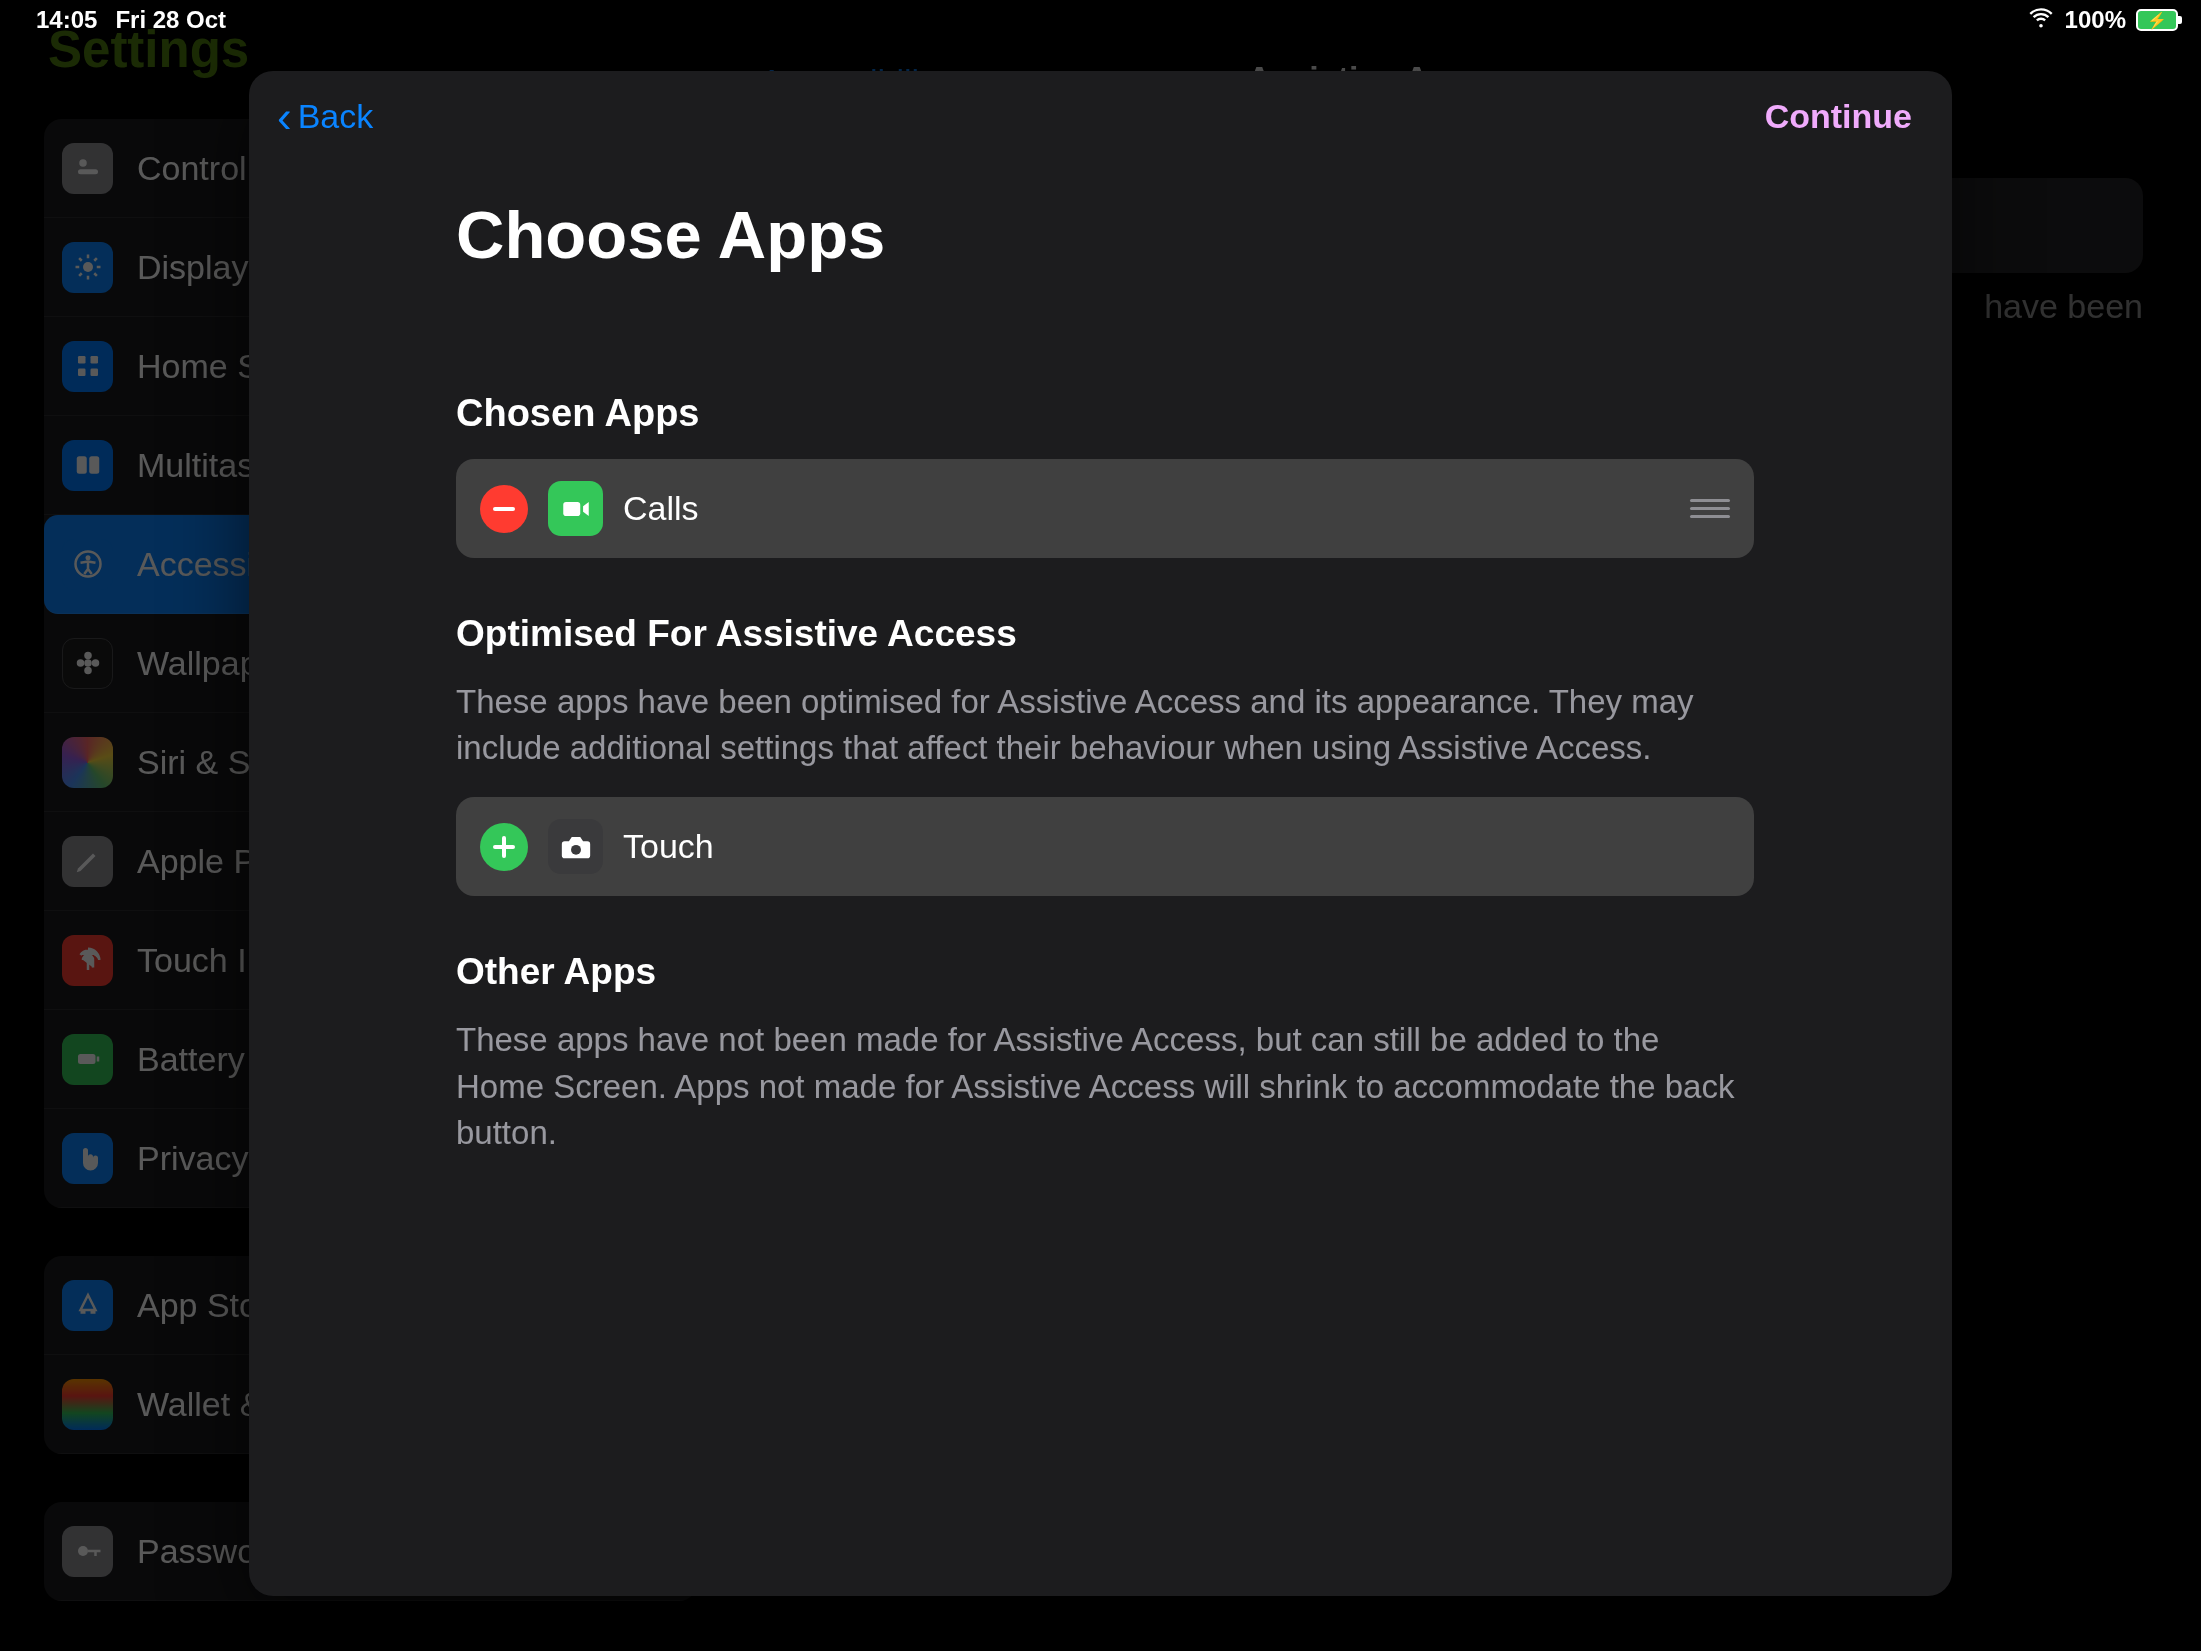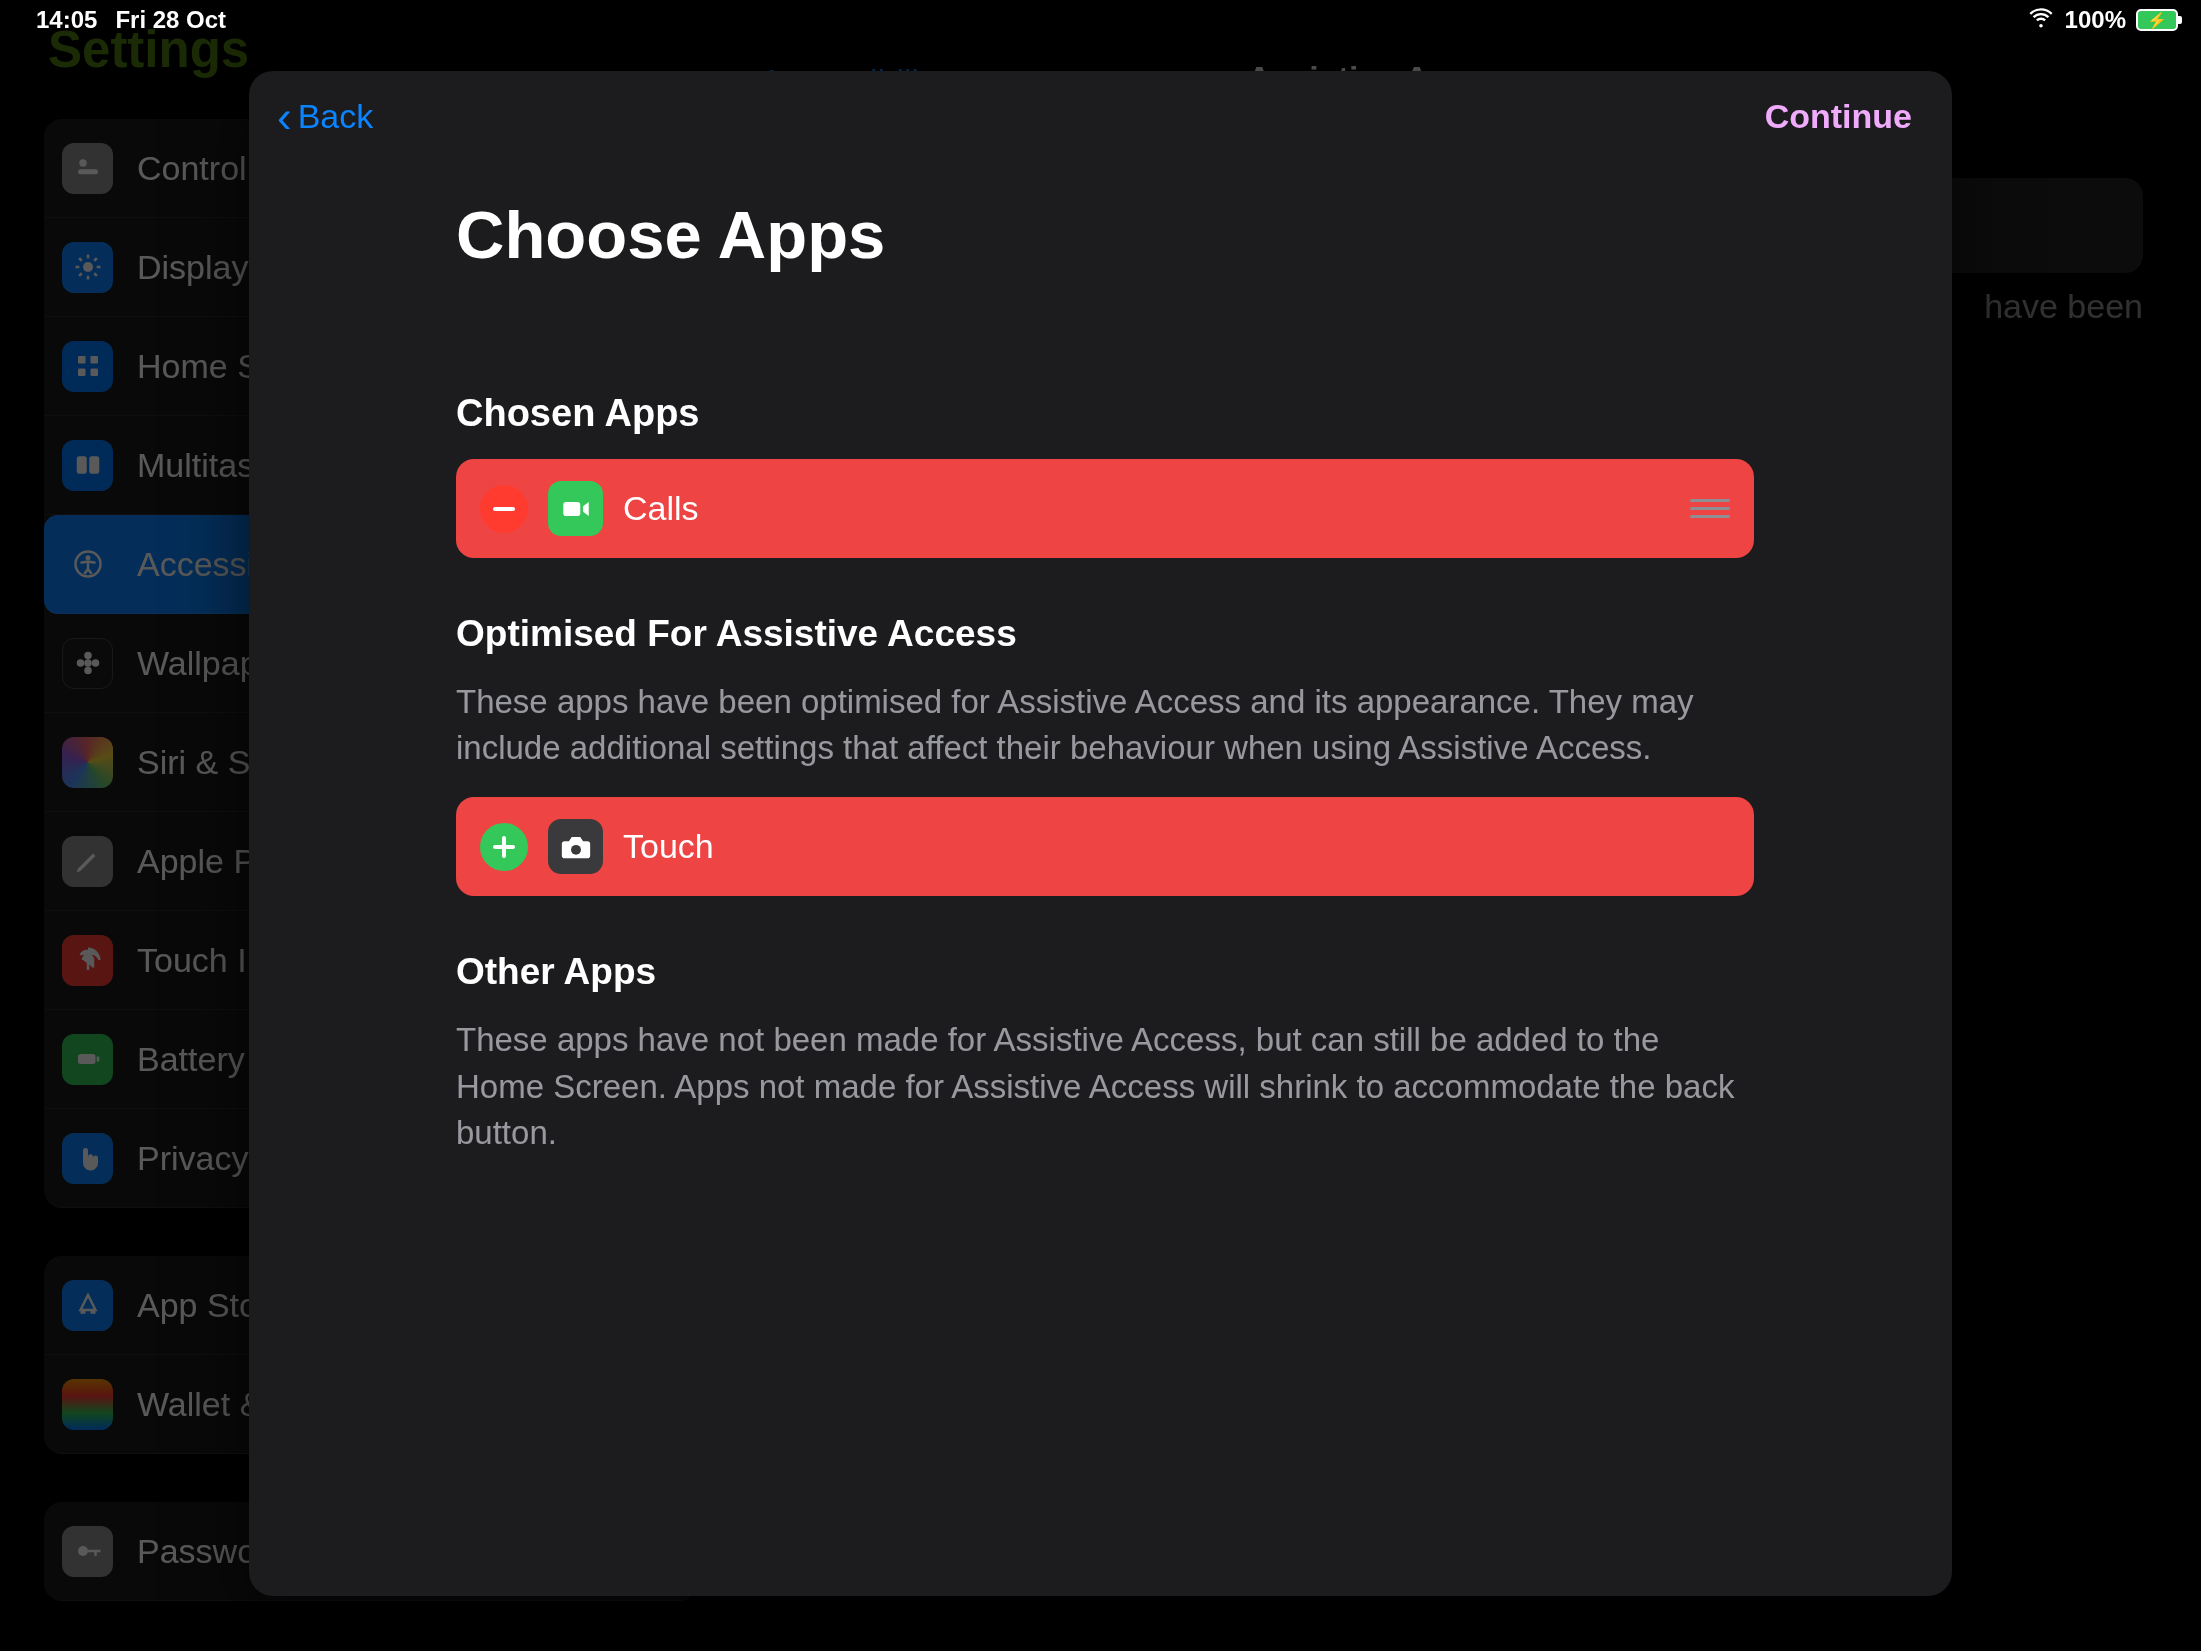--- a/index.html
+++ b/index.html
@@ -148,21 +148,21 @@
 }
 .section-header.sub { font-weight: 700; font-size: 37px; }
 .section-desc {
   font-size: 33px;
   color: rgba(235,235,245,0.6);
   line-height: 1.4;
   margin-bottom: 26px;
 }
 
 .list {
-  background: #ef4444;
+  background: #404040;
   border-radius: 18px;
   overflow: hidden;
   margin-bottom: 55px;
 }
 .row {
   display: flex;
   align-items: center;
   padding: 16px 24px;
   gap: 20px;
   min-height: 99px;

